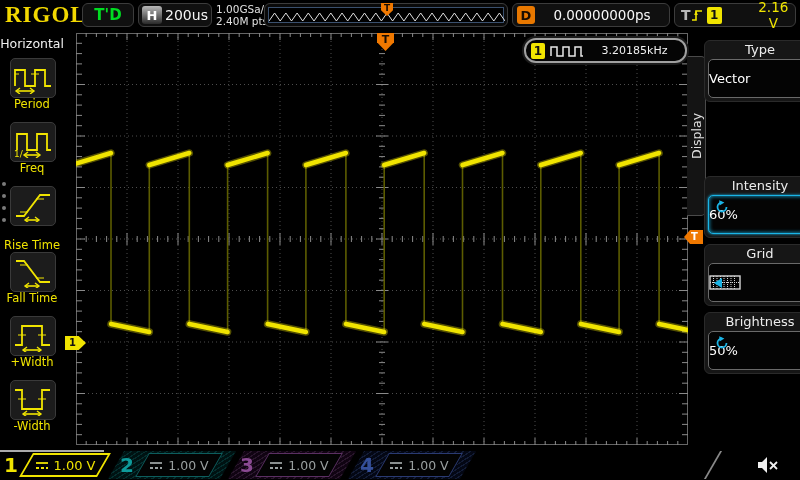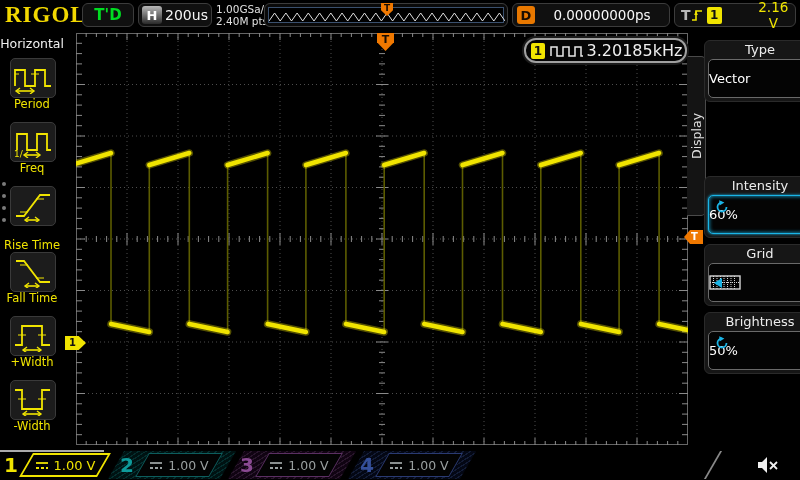--- a/index.html
+++ b/index.html
@@ -50,21 +50,21 @@
             clip-path:polygon(0 0,65% 0,100% 50%,65% 100%,0 100%);
             color:#111;font-size:10px;font-weight:bold;line-height:14px;text-indent:4px;}
   .trig-lvl{position:absolute;left:684px;top:230px;width:19px;height:14px;background:#f07800;
             clip-path:polygon(32% 0,100% 0,100% 100%,32% 100%,0 50%);
             color:#fff;font-size:10px;font-weight:bold;line-height:14px;text-indent:7px;z-index:6;}
   .fcounter{position:absolute;left:524px;top:38px;width:163px;height:25px;background:#050505;
             border:2px solid #a0a0a0;border-radius:12px;box-sizing:border-box;z-index:5;
             display:flex;align-items:center;box-shadow:0 0 0 2px #1a1a1a;}
   .fc-badge{width:14px;height:16px;border-radius:2px;background:#f0e400;color:#111;
             font-weight:bold;font-size:12px;display:flex;align-items:center;justify-content:center;margin-left:5px;}
-  .fc-val{flex:1;text-align:center;font-size:16px;color:#f0f0f0;}
+  .fc-val{flex:1;text-align:center;font-size:11px;color:#f0f0f0;}
   
   .rmenu{position:absolute;left:700px;top:30px;width:100px;height:420px;background:#000;}
   .rtab{position:absolute;left:-13px;top:26px;width:19px;height:160px;background:#141414;
         border:1px solid #4a4a4a;border-right:none;border-radius:5px 0 0 5px;box-sizing:border-box;
         color:#e0e0e0;font-size:12.5px;display:flex;align-items:center;justify-content:center;
         writing-mode:vertical-rl;transform:rotate(180deg);}
   .rmenu-item{position:absolute;left:4px;width:112px;height:62px;background:#161616;
               border:1px solid #2a2a2a;border-radius:6px;box-sizing:border-box;}
   .rmenu-label{height:17px;line-height:17px;text-align:center;color:#ececec;font-size:13px;}
   .rmenu-box{position:absolute;left:3px;right:3px;top:18px;bottom:3px;background:#040404;

